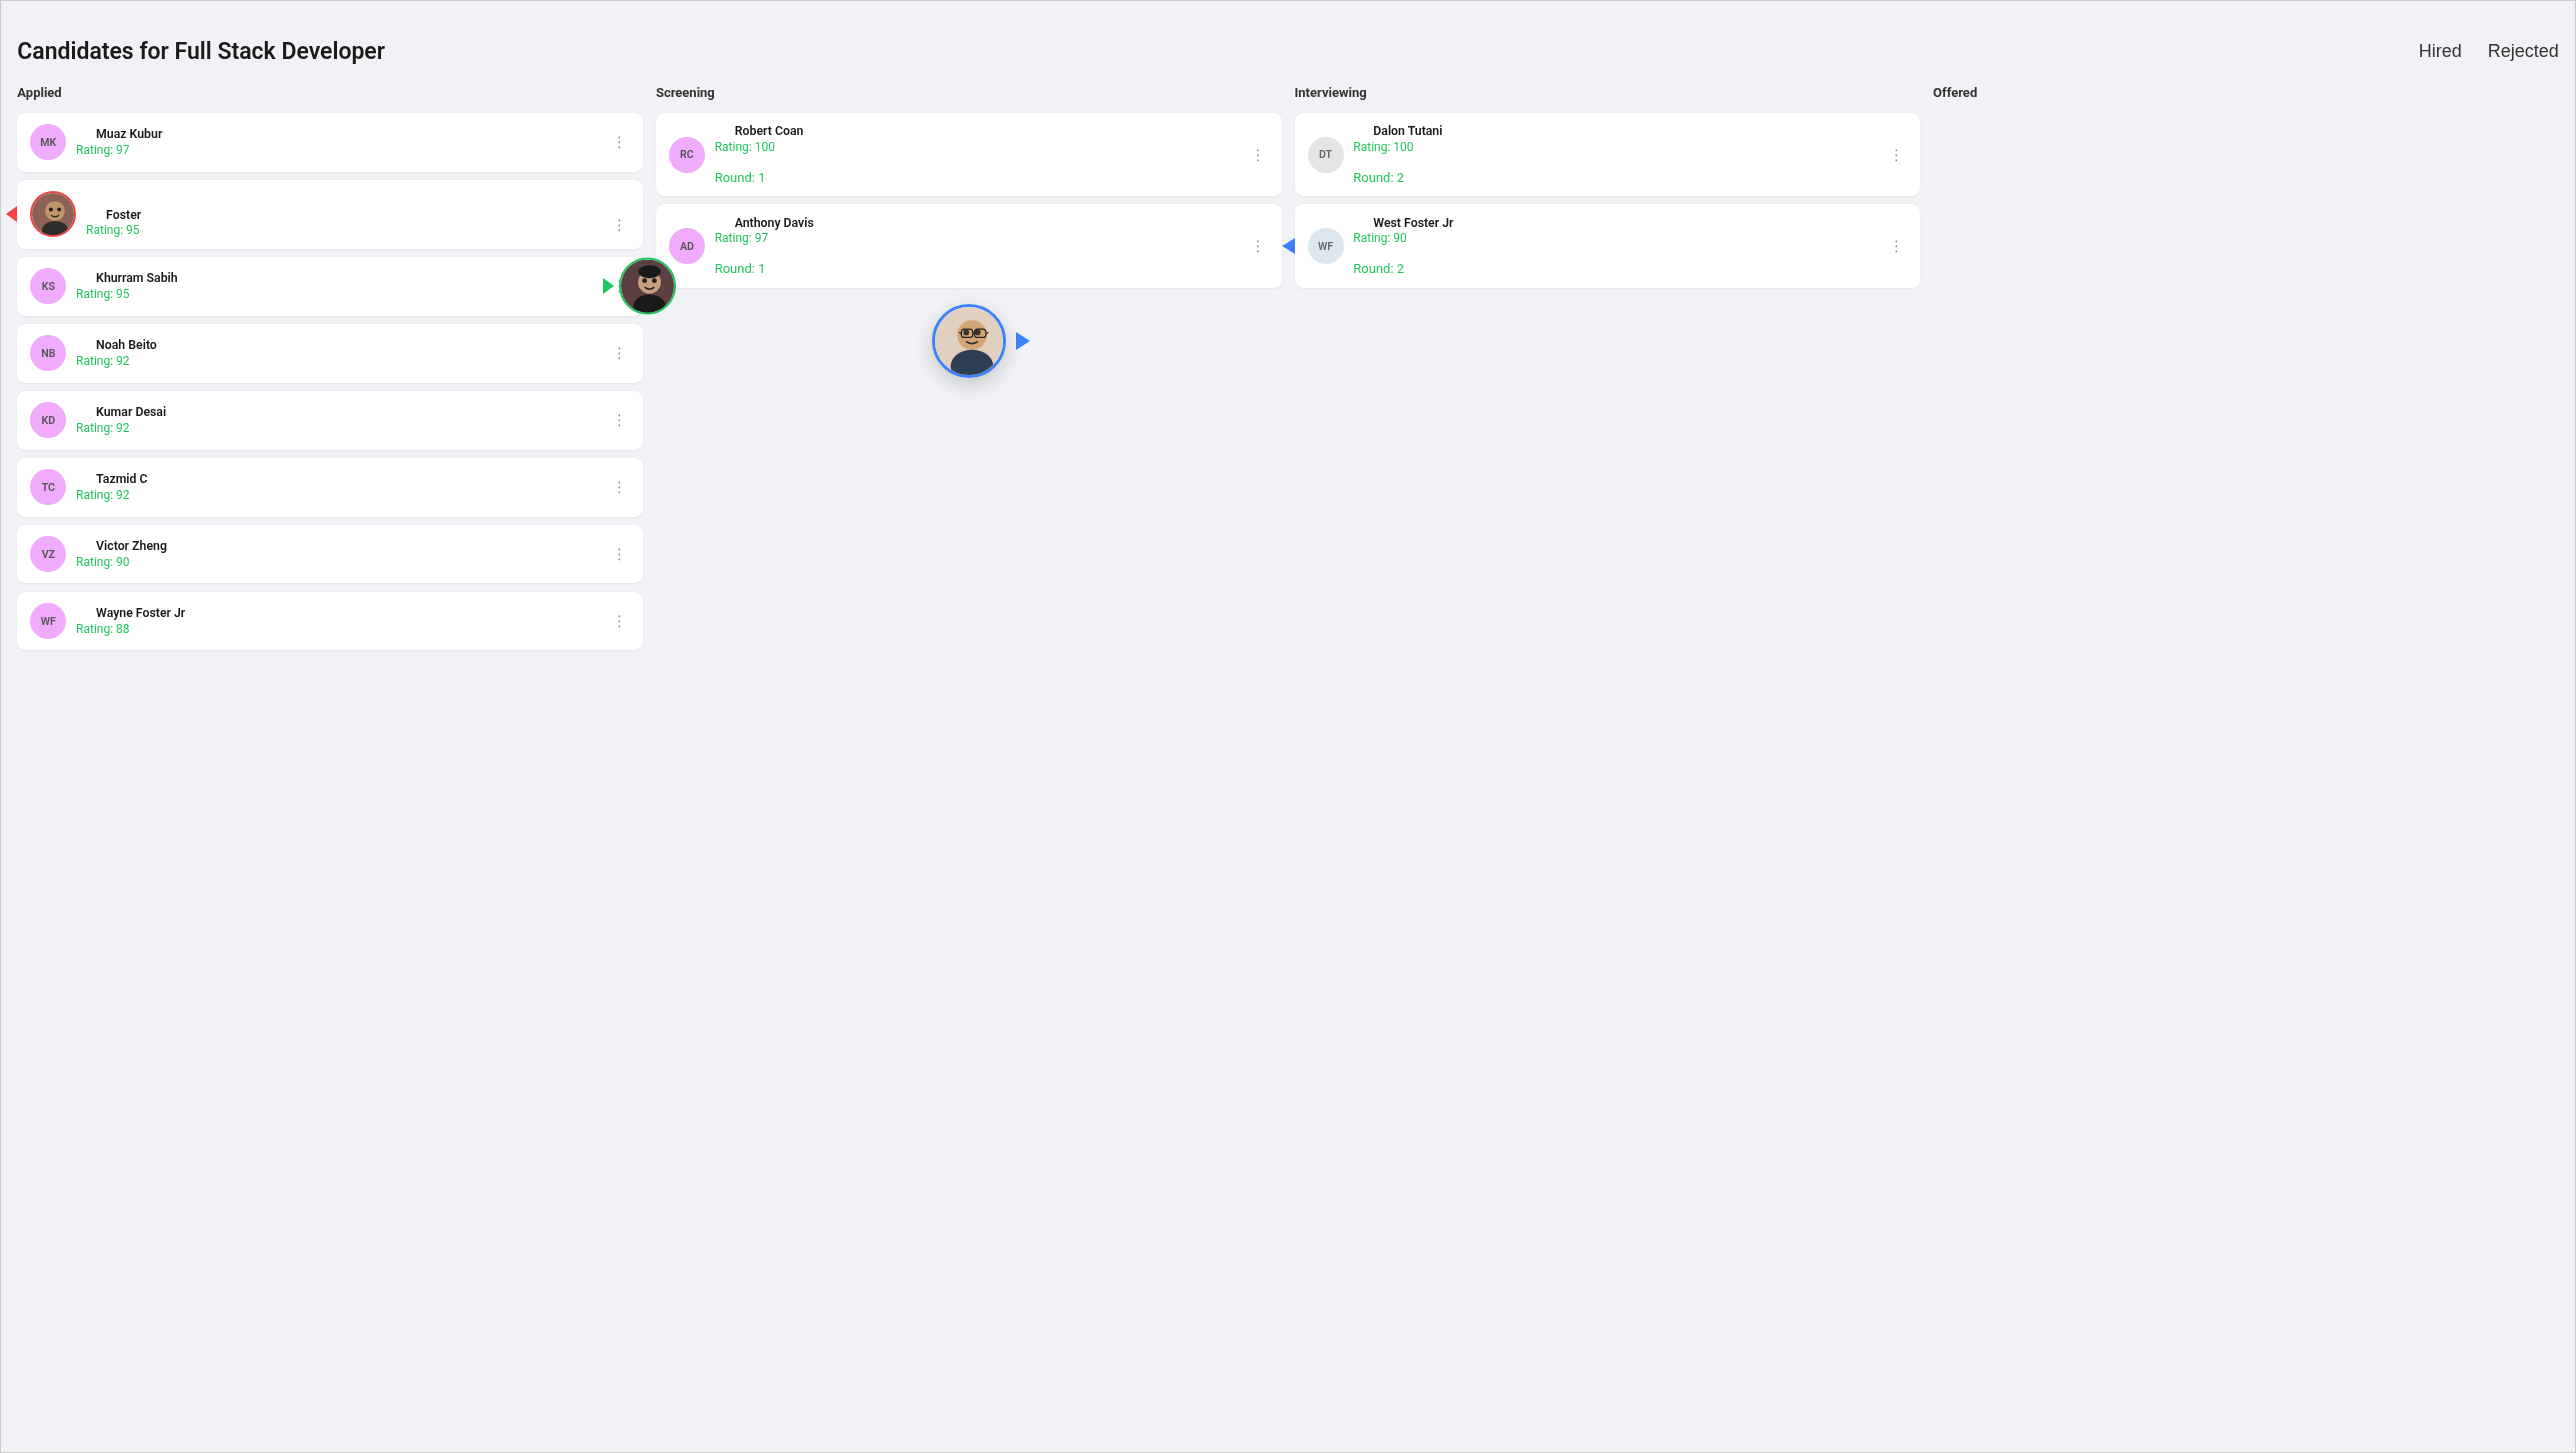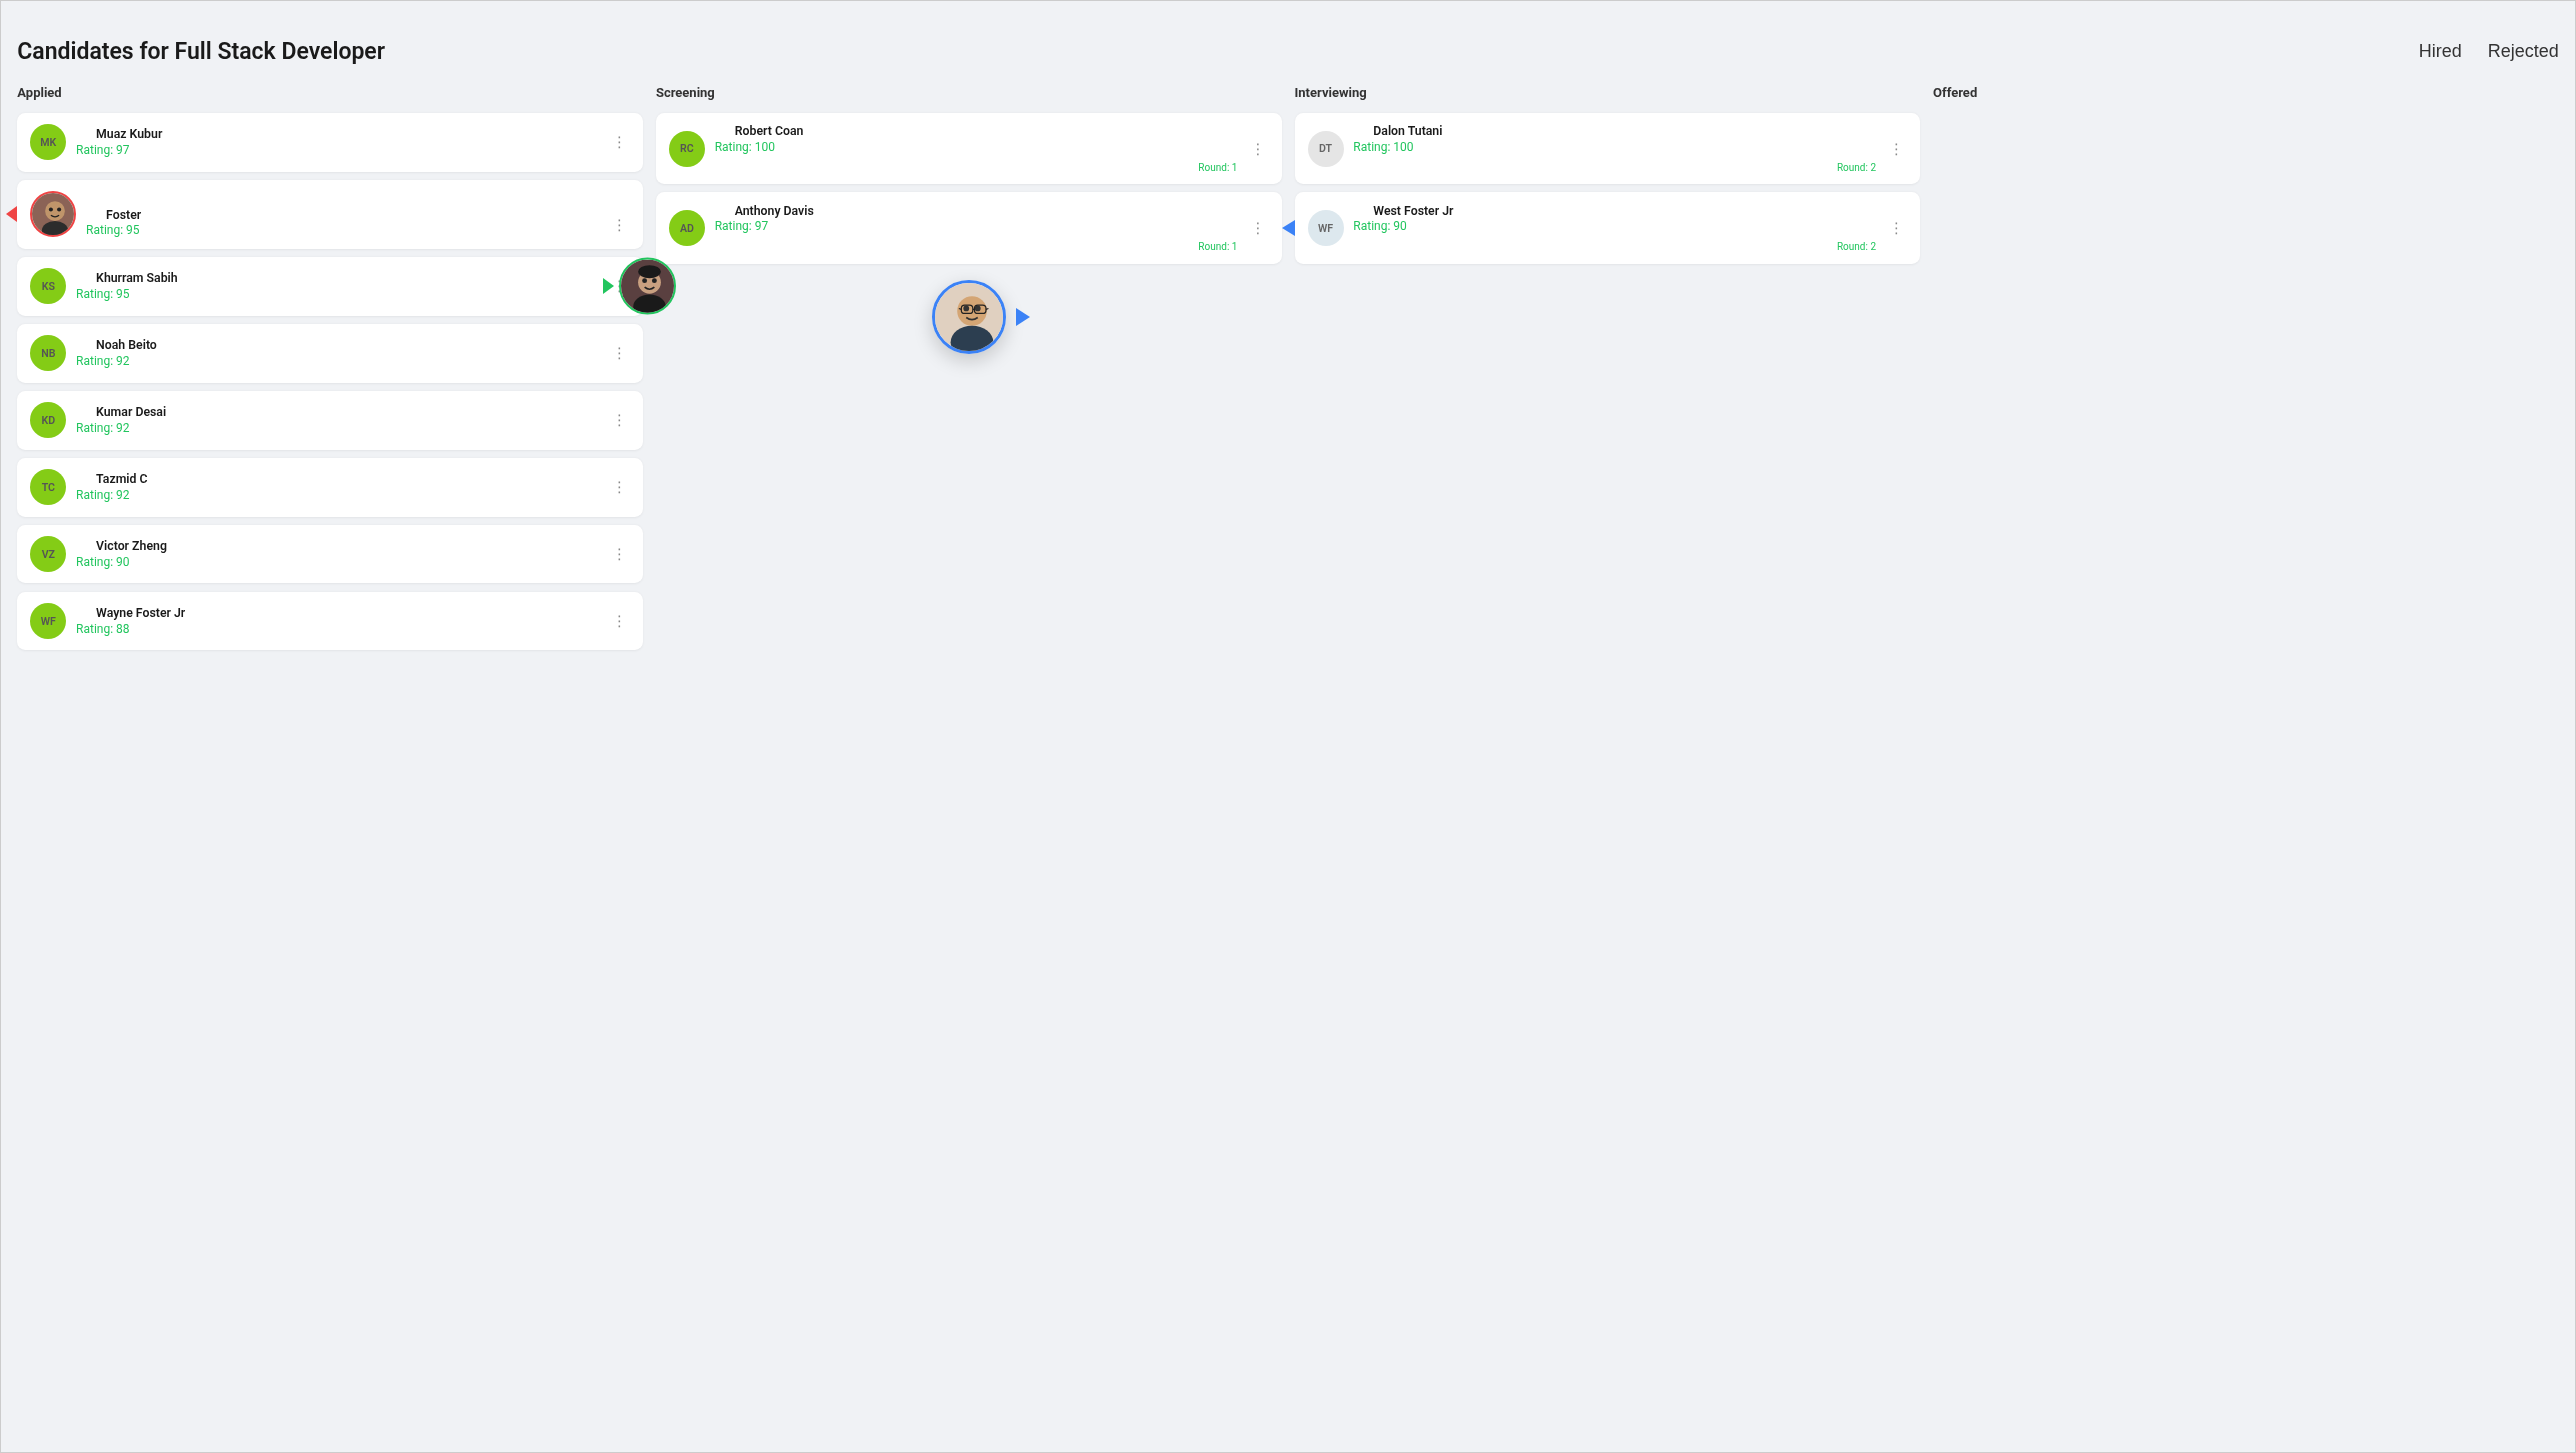--- a/index.html
+++ b/index.html
@@ -54,21 +54,21 @@
       display: flex;
       align-items: center;
       gap: 9.8px;
       box-shadow: 0 0.8px 2.5px rgba(0,0,0,0.06);
       position: relative;
     }
     .avatar-initials {
       width: 36px;
       height: 36px;
       border-radius: 50%;
-      background: #84cc16;
+      background: #f0abfc;
       display: flex;
       align-items: center;
       justify-content: center;
       font-size: 10.6px;
       font-weight: 600;
       color: #555;
       flex-shrink: 0;
     }
     .candidate-info {
       flex: 1;
@@ -78,24 +78,23 @@
       font-weight: 600;
       color: #1a1a1a;
       margin-left: 20px;
     }
     .candidate-rating {
       font-size: 12px;
       color: #22c55e;
       margin-top: 1.6px;
     }
     .candidate-round {
-      font-size: 10px;
+      font-size: 13px;
       color: #22c55e;
-      margin-top: 8px;
-      text-align: right;
+      margin-top: 16px;
     }
     .more-icon {
       color: #888;
       font-size: 14.7px;
       cursor: pointer;
       padding: 3.3px;
       flex-shrink: 0;
     }
     
     .avatar-photo {

